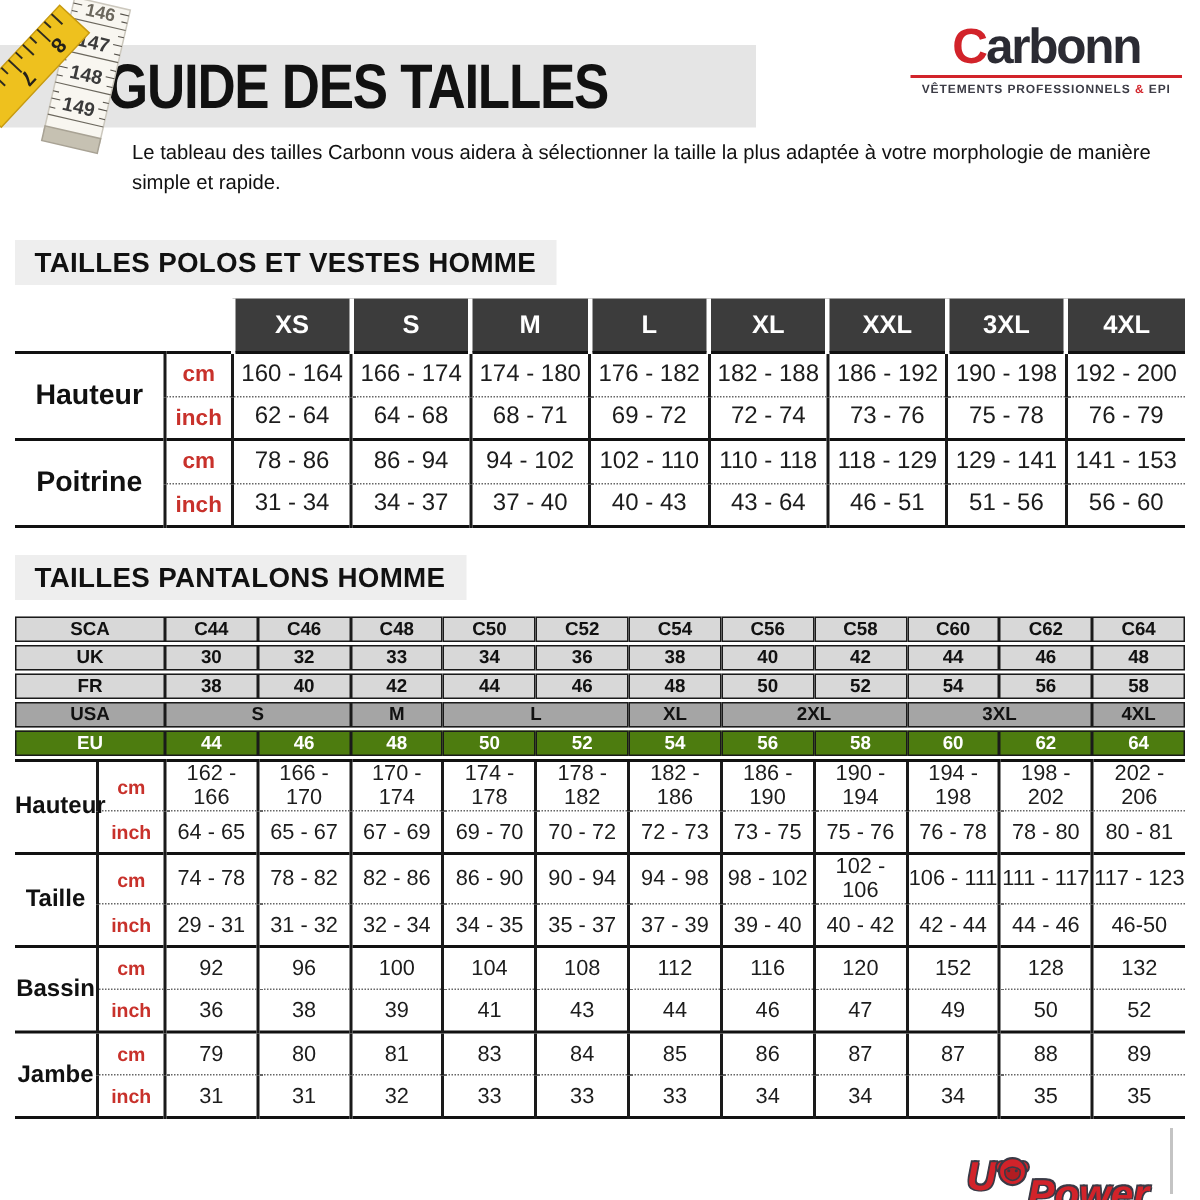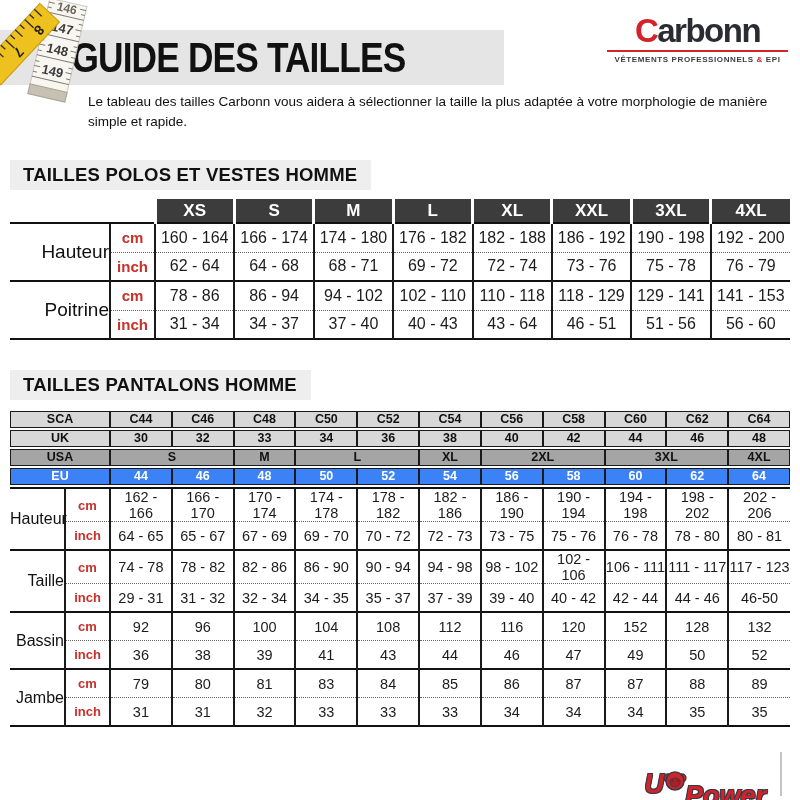--- a/index.html
+++ b/index.html
@@ -55,27 +55,27 @@
     font-size: 18.5px; font-weight: 700; letter-spacing: 0.2px;
     padding: 4px 14px 4px 13px; margin: 0 0 9px 0; color: #111;
   }
 
   
   table { border-collapse: collapse; table-layout: fixed; width: 780px; }
   th, td { padding: 0; text-align: center; vertical-align: middle; }
 
   .tops-table thead th.size-th {
     background: #3c3c3c; color: #ffffff;
-    font-size: 17px; font-weight: 700; height: 24px;
+    font-size: 17px; font-weight: 700; height: 36px;
     border-left: 3px solid #ffffff;
   }
   .tops-table thead th.size-th:first-of-type { border-left: none; }
   .tops-table thead th.corner { background: transparent; }
 
-  .measure-label { font-weight: 400; color: #111; text-align: right; }
+  .measure-label { font-weight: 700; color: #111; }
   .tops-table .measure-label { font-size: 19px; }
   .pants-measure .measure-label { font-size: 16px; }
   .unit-cell { font-weight: 700; color: #c8312b; border-left: 2px solid #1a1a1a; }
   .tops-table .unit-cell { font-size: 15px; }
   .pants-measure .unit-cell { font-size: 13px; }
   .val-cell { border-left: 2px solid #1a1a1a; color: #1c1c1c; }
   .tops-table .val-cell { font-size: 16px; }
   .pants-measure .val-cell { font-size: 14.5px; }
 
   .tops-table tbody tr { height: 29px; }
@@ -86,21 +86,21 @@
   .tops-table, .pants-measure { border-bottom: 2px solid #111; }
 
   
   .sys-table { border-collapse: separate; border-spacing: 0 2px; margin-bottom: 0; }
   .sys-table th, .sys-table td {
     border: 1px solid #1a1a1a; height: 16px; line-height: 15px;
     font-size: 12.5px; font-weight: 700;
   }
   tr.sys-light > th, tr.sys-light > td { background: #d8d8d8; color: #111; }
   tr.sys-medium > th, tr.sys-medium > td { background: #a5a5a5; color: #111; }
-  tr.sys-dark > th, tr.sys-dark > td { background: #3b82f6; color: #ffffff; border-color: #1a1a1a; }
+  tr.sys-dark > th, tr.sys-dark > td { background: #4d7c0f; color: #ffffff; border-color: #1a1a1a; }
 
   
   .footer { position: absolute; right: 0; top: 748px; width: 220px; height: 52px; }
   .upower {
     position: absolute; right: 34px; top: 8px;
     font-style: italic; font-weight: 700; font-size: 27px;
     color: #d2232a; white-space: nowrap;
     text-shadow: -1px -1px 0 #3a3a46, 1px -1px 0 #3a3a46, -1px 1px 0 #3a3a46, 1px 1px 0 #3a3a46;
     display: flex; align-items: center;
   }
@@ -305,20 +305,34 @@
             <td class="sys-cell">33</td>
             <td class="sys-cell">34</td>
             <td class="sys-cell">36</td>
             <td class="sys-cell">38</td>
             <td class="sys-cell">40</td>
             <td class="sys-cell">42</td>
             <td class="sys-cell">44</td>
             <td class="sys-cell">46</td>
             <td class="sys-cell">48</td>
           </tr>
+          <tr class="sys-light">
+            <th class="sys-label">FR</th>
+            <td class="sys-cell">38</td>
+            <td class="sys-cell">40</td>
+            <td class="sys-cell">42</td>
+            <td class="sys-cell">44</td>
+            <td class="sys-cell">46</td>
+            <td class="sys-cell">48</td>
+            <td class="sys-cell">50</td>
+            <td class="sys-cell">52</td>
+            <td class="sys-cell">54</td>
+            <td class="sys-cell">56</td>
+            <td class="sys-cell">58</td>
+          </tr>
           <tr class="sys-medium">
             <th class="sys-label">USA</th>
             <td class="sys-cell" colspan="2">S</td>
             <td class="sys-cell">M</td>
             <td class="sys-cell" colspan="2">L</td>
             <td class="sys-cell">XL</td>
             <td class="sys-cell" colspan="2">2XL</td>
             <td class="sys-cell" colspan="2">3XL</td>
             <td class="sys-cell">4XL</td>
           </tr>

